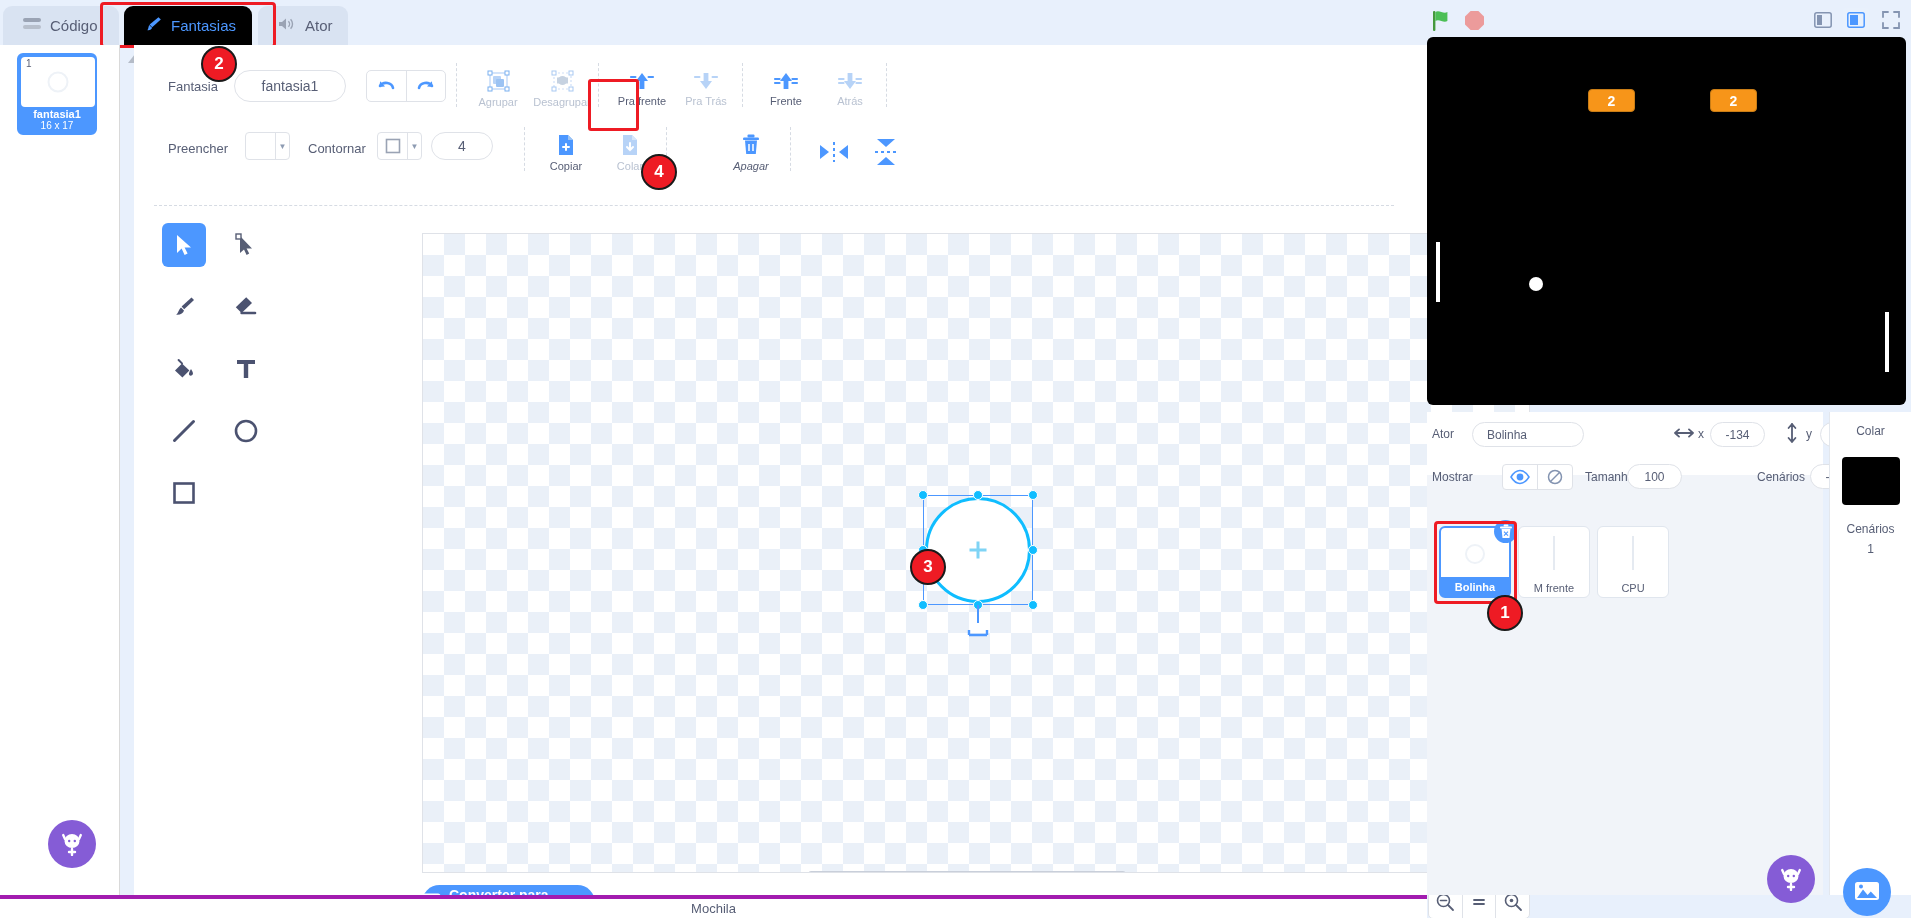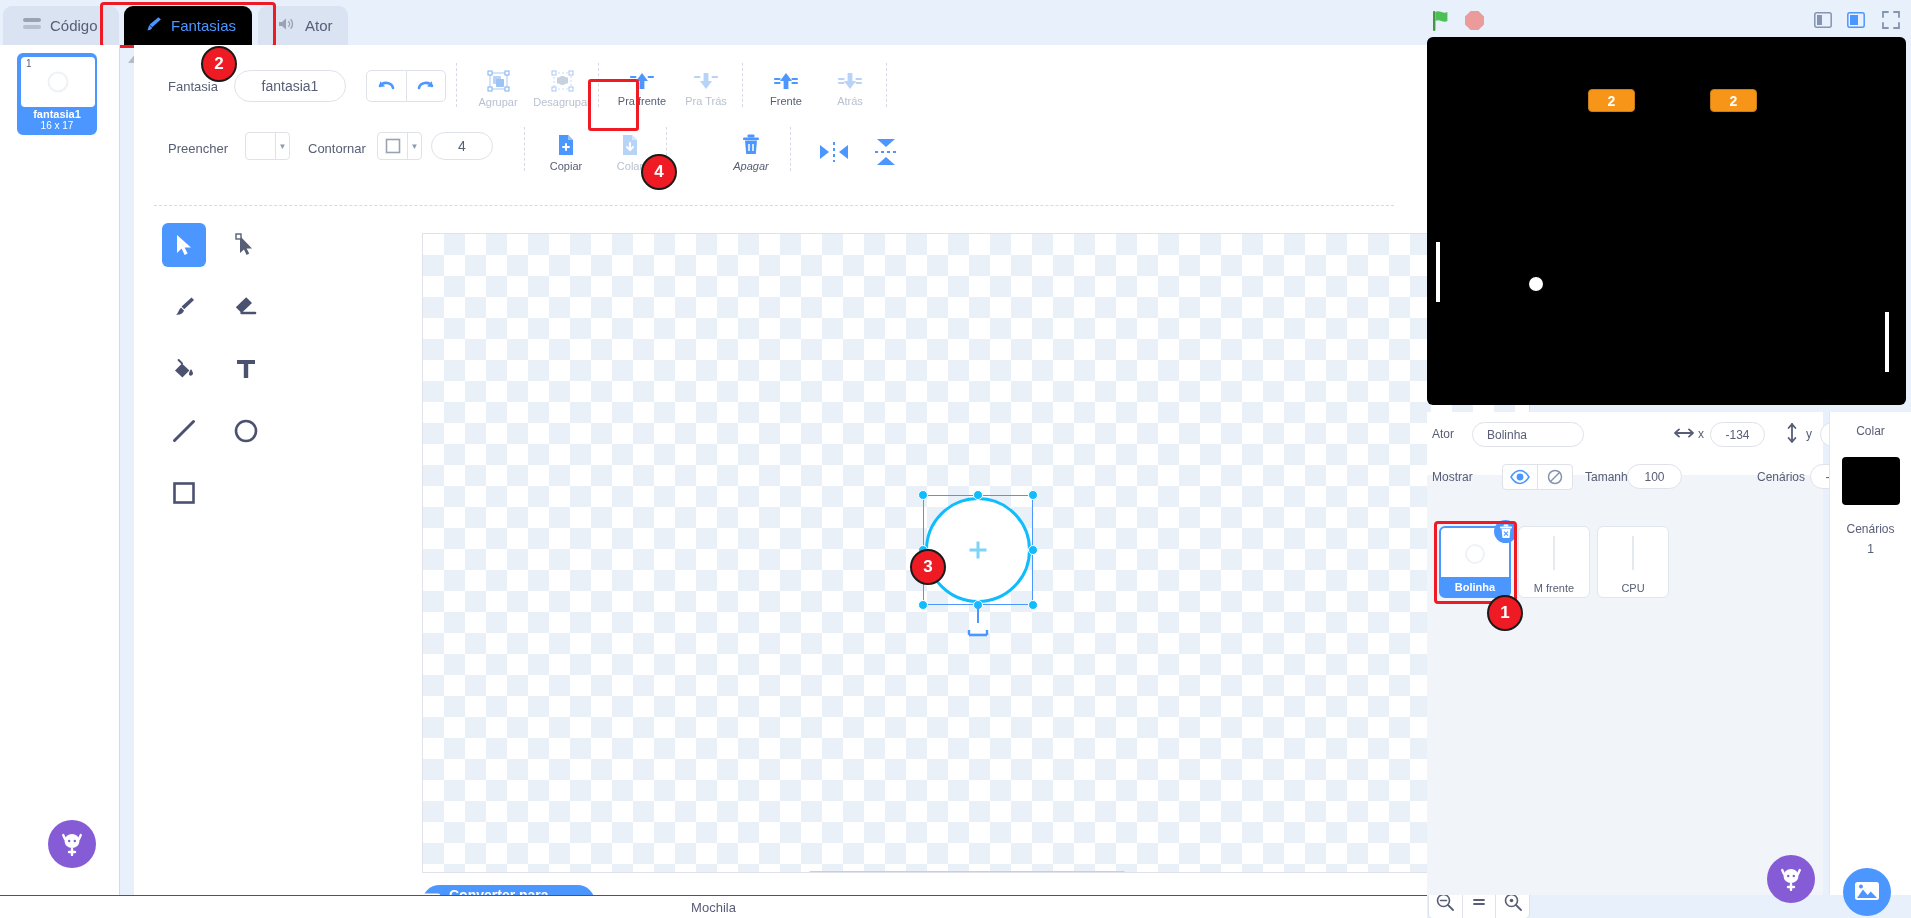--- a/index.html
+++ b/index.html
@@ -333,21 +333,21 @@
   }
   #add-backdrop-btn {
     position: absolute; left: 1843px; top: 868px; width: 48px; height: 48px;
     border-radius: 50%; background: #4c97ff; cursor: pointer;
     display: flex; align-items: center; justify-content: center;
   }
 
   
   #backpack {
     position: absolute; left: 0; top: 895px; width: 1427px; height: 23px;
-    background: #ffffff; border-top: 1px solid #a21caf;
+    background: #ffffff; border-top: 4px solid #a21caf;
     display: flex; align-items: center; justify-content: center;
     font-size: 13px; color: #575e75; cursor: pointer;
   }
 
   
   .callout {
     position: absolute; width: 36px; height: 36px; border-radius: 50%;
     background: #ee1b24; border: 2px solid #1a1a1a;
     display: flex; align-items: center; justify-content: center;
     color: #ffffff; font-size: 17px; font-weight: bold; z-index: 50;

